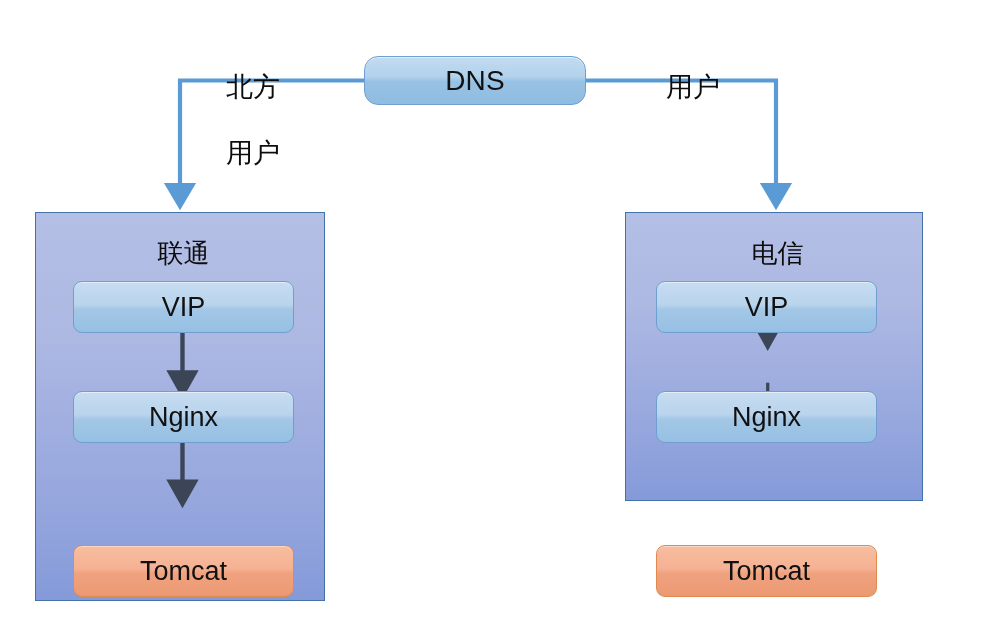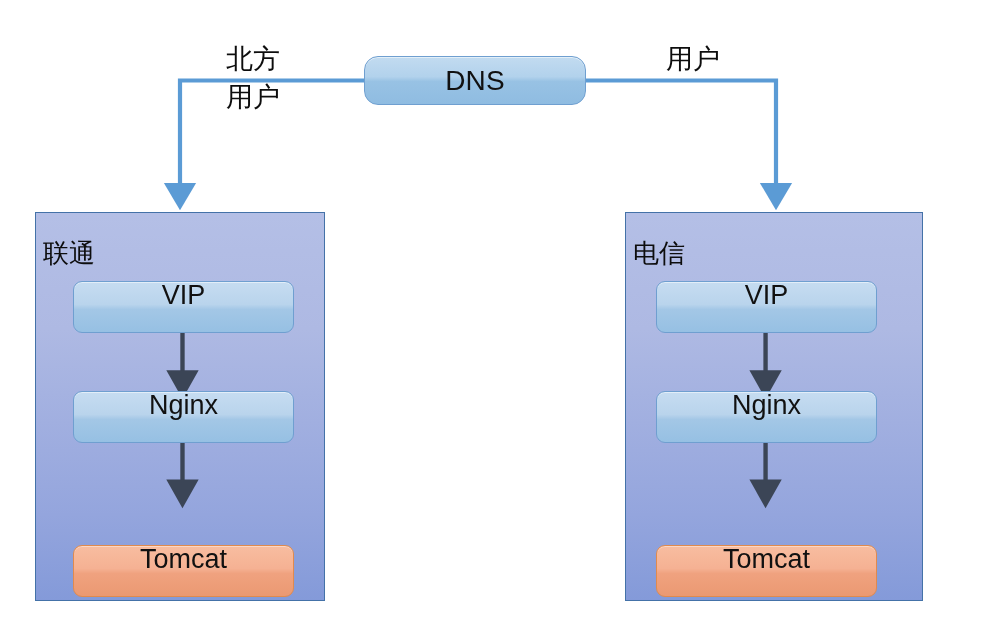--- a/index.html
+++ b/index.html
@@ -61,20 +61,21 @@
   .edge-label {
     position: absolute;
     font-size: 27px;
     color: #0d0d0d;
     line-height: 38px;
     text-align: center;
     white-space: nowrap;
   }
   .edge-label .ln {
     display: block;
+    margin-top: 28px;
   }
   #label-north {
     left: 205px;
     top: 40px;
     width: 96px;
   }
   #label-south {
     left: 645px;
     top: 40px;
     width: 96px;
@@ -90,41 +91,42 @@
   #panel-left {
     left: 35px;
     top: 212px;
     width: 290px;
     height: 389px;
   }
   #panel-right {
     left: 625px;
     top: 212px;
     width: 298px;
-    height: 389px;
+    height: 289px;
   }
   .panel-title {
     position: absolute;
     top: 26px;
     left: 0;
     right: 0;
-    text-align: left;
+    text-align: center;
     font-size: 26px;
     color: #0d0d0d;
     line-height: 1.1;
     padding-left: 7px;
   }
 
   
   .svc-node {
     position: absolute;
     height: 52px;
     border-radius: 9px;
     box-sizing: border-box;
     display: flex;
+    align-items: center;
     justify-content: center;
   }
   .svc-node .node-label {
     font-size: 27px;
     color: #111111;
     line-height: 1;
   }
   .svc-blue {
     border: 1px solid #6f9fd0;
     background: linear-gradient(to bottom, #c6dcf1 0%, #b9d4ec 45%, #a3c7e6 55%, #96c0e3 100%);

